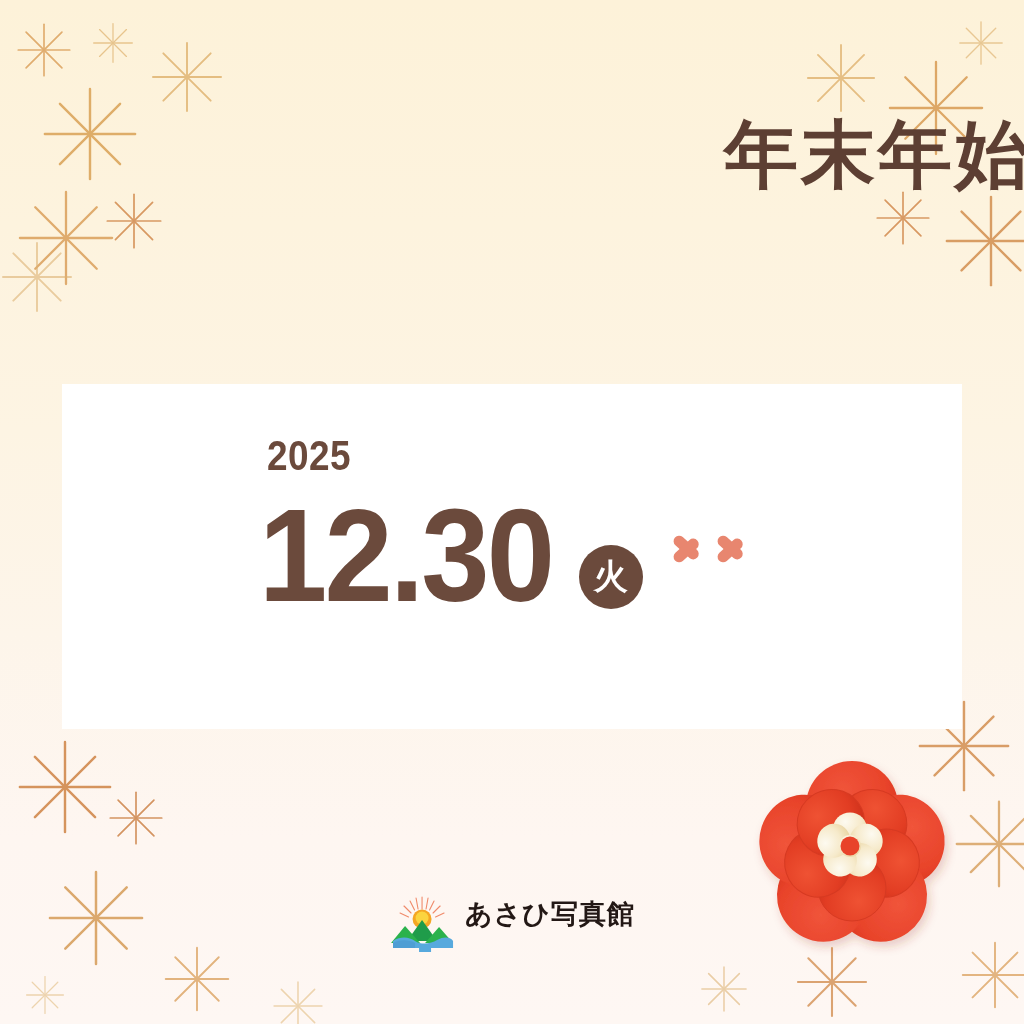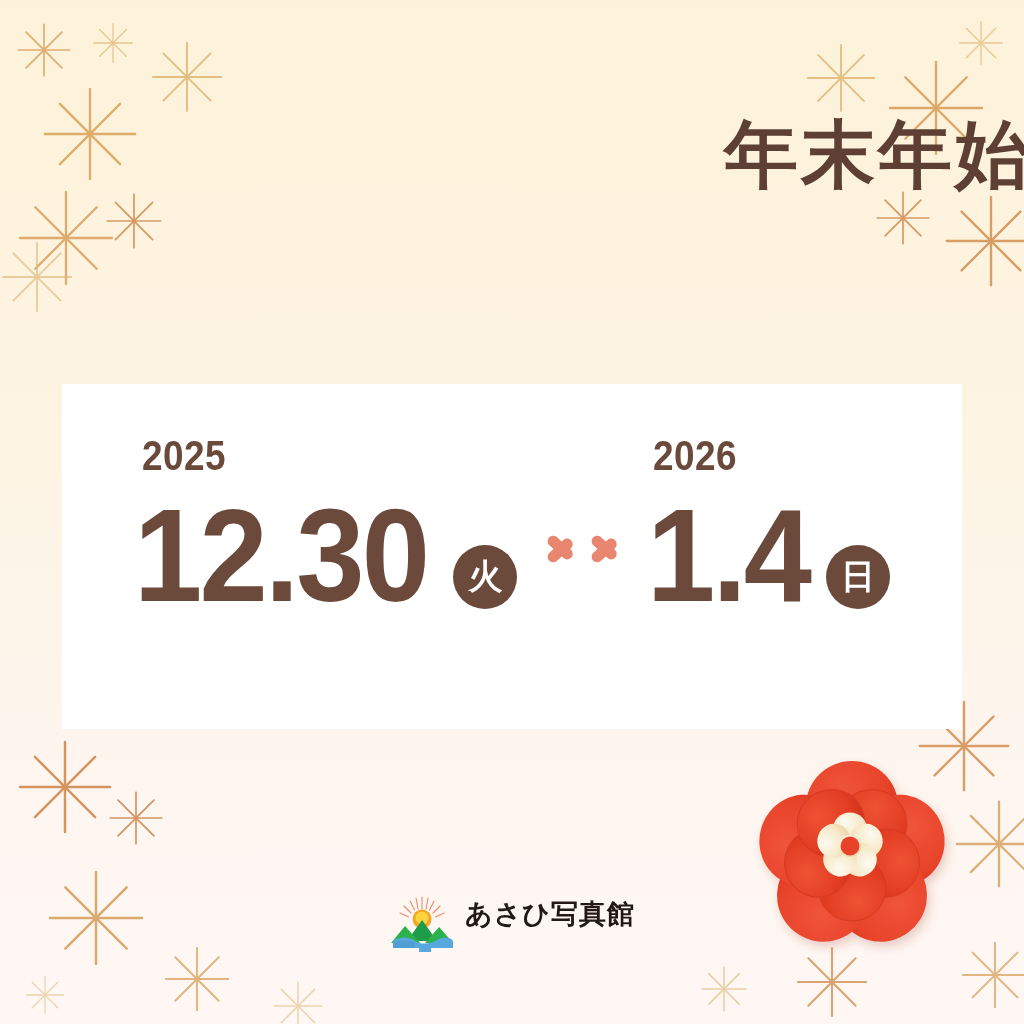--- a/index.html
+++ b/index.html
@@ -454,25 +454,20 @@
         <span class="year">2025</span>
         <span class="big-date">12.30</span>
         <span class="dow-badge">火</span>
       </div>
 
       <div class="arrow">
         <span class="chev"></span>
         <span class="chev"></span>
       </div>
 
-      <div class="date-group">
-        <span class="year right">2026</span>
-        <span class="big-date">1.4</span>
-        <span class="dow-badge">日</span>
-      </div>
 
     </div>
   </div>
 
 
   <div class="logo">
     <span>
       <svg class="logo-mark" viewBox="0 0 66 58">
         <g stroke="#f08a6a" stroke-width="1.1" stroke-linecap="round">
           <line x1="33" y1="1" x2="33" y2="13"></line>

